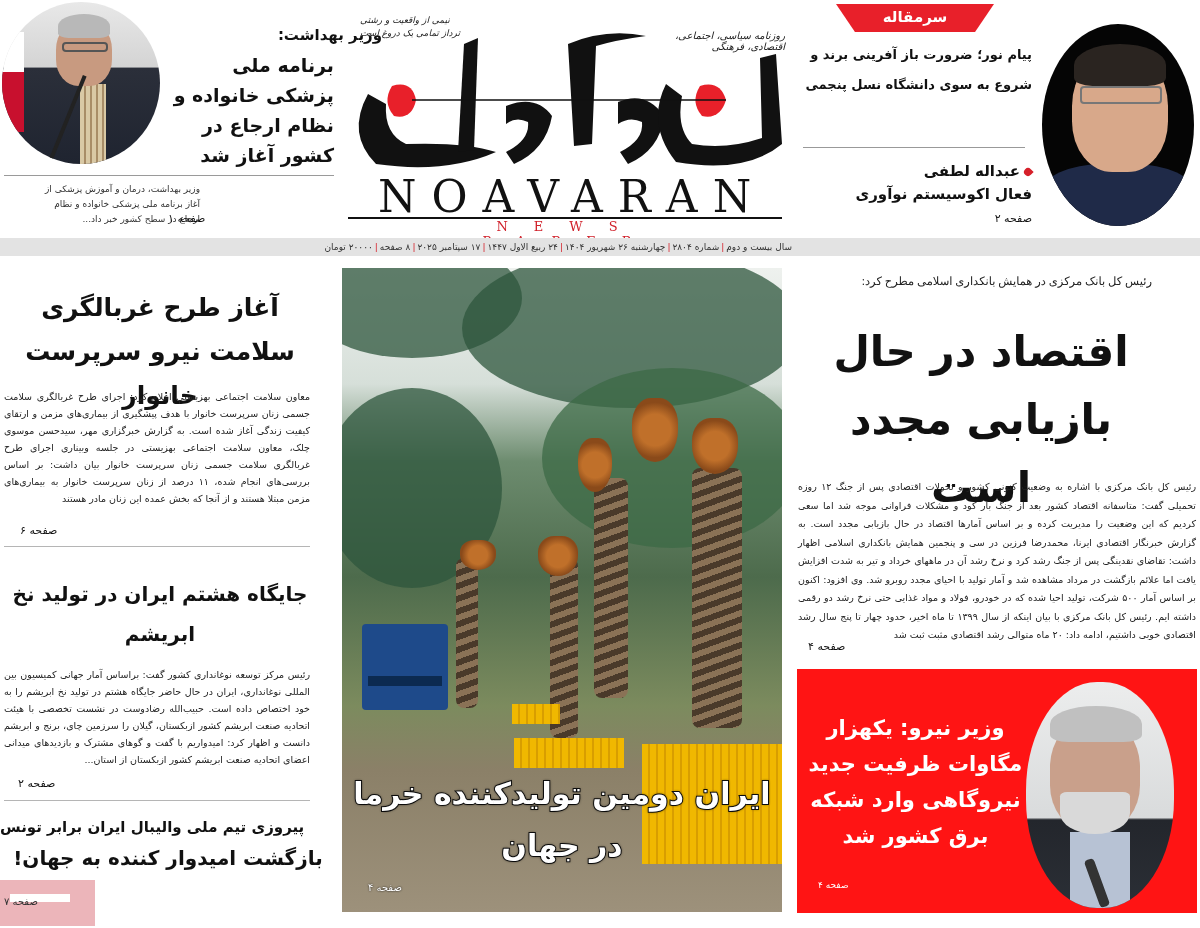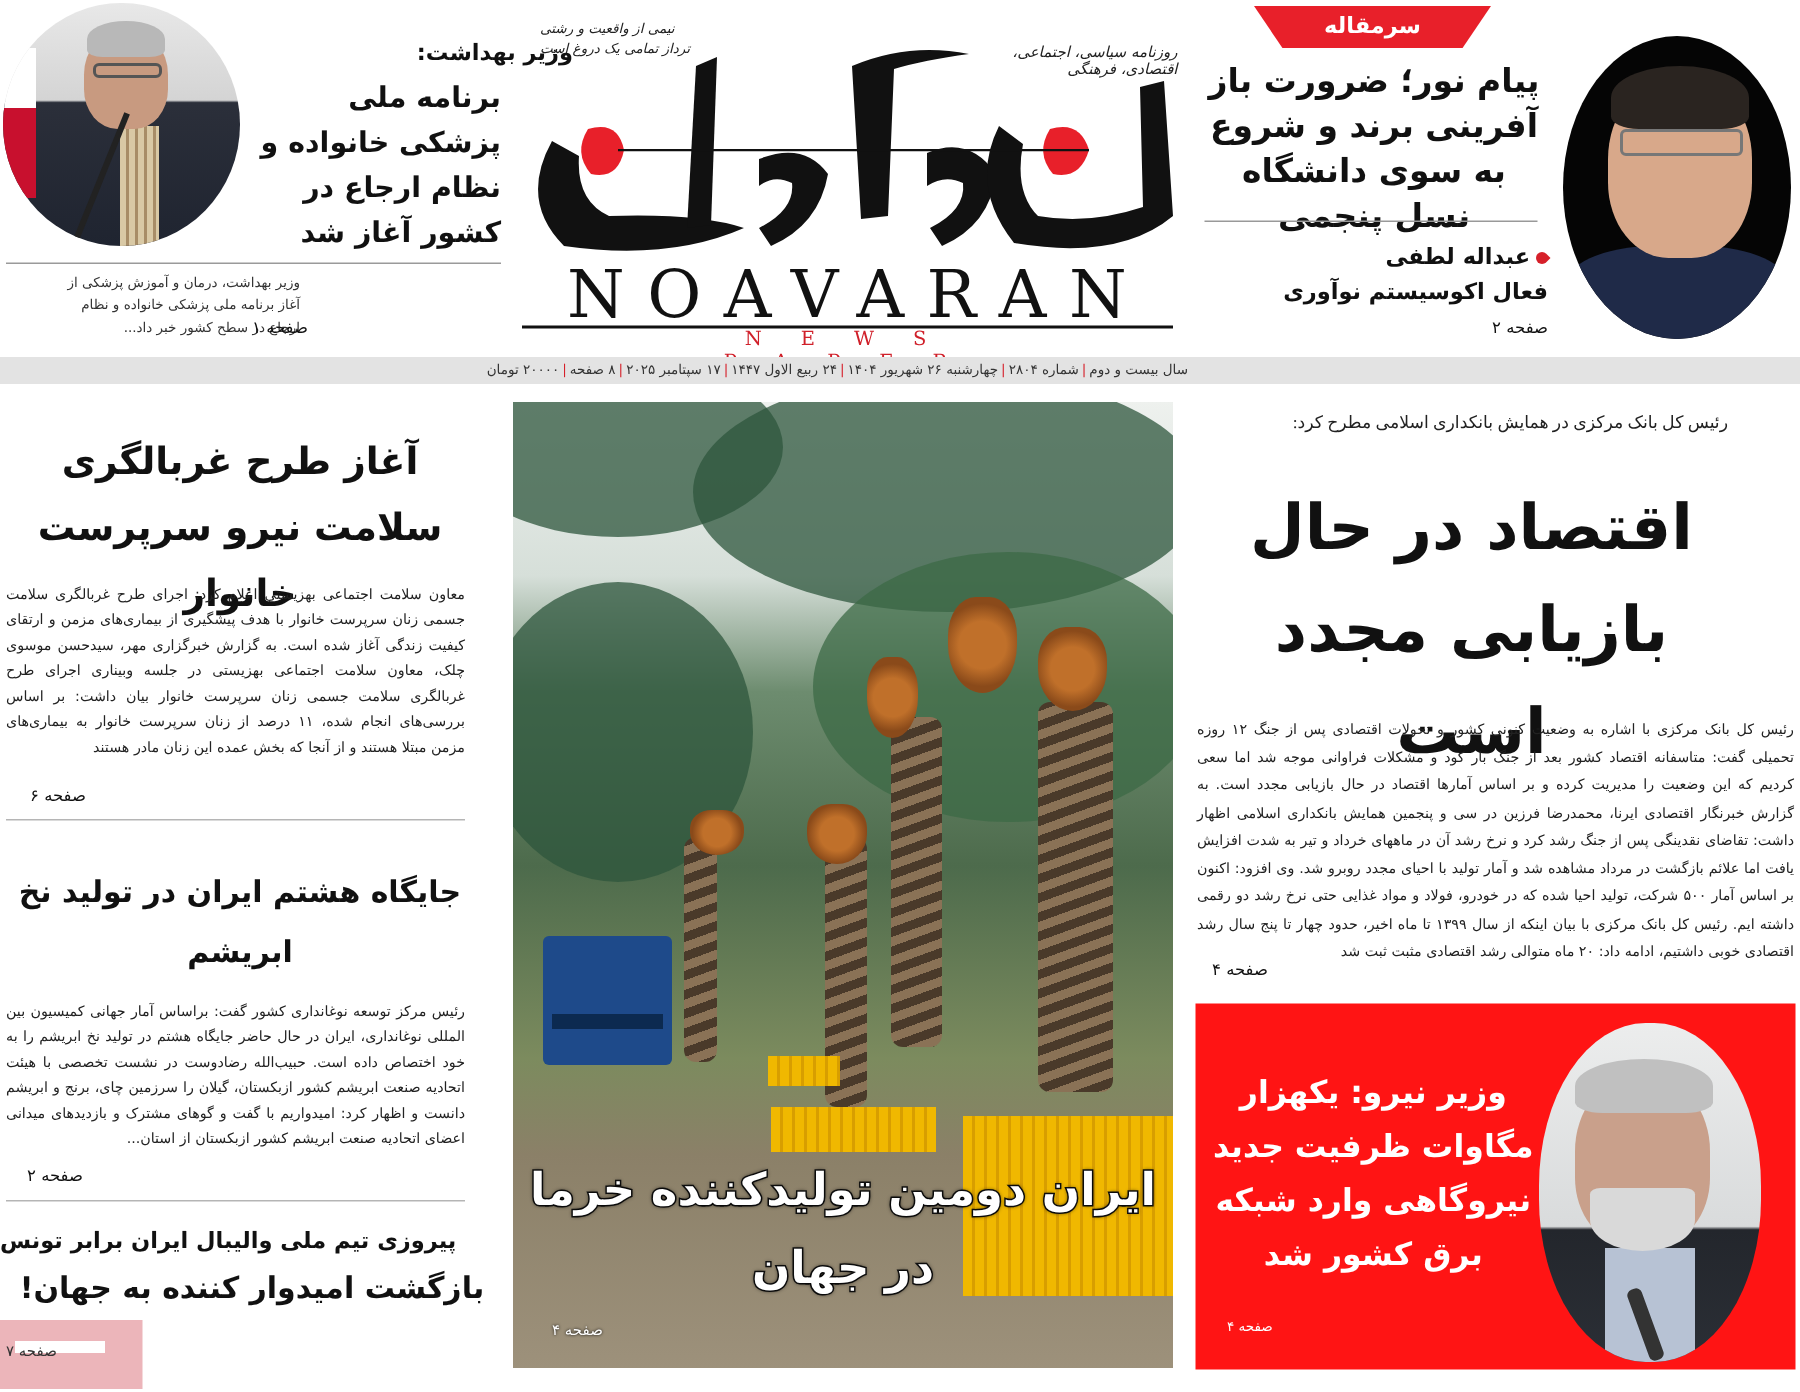--- a/index.html
+++ b/index.html
@@ -31,21 +31,21 @@
   .mast-slogan-r { left: 655px; top: 30px; width: 130px; font-size: 10px; font-style: italic; color: #222; }
   .mast-logo { left: 346px; top: 24px; width: 438px; height: 150px; }
   .mast-latin { left: 378px; top: 175px; width: 378px; font-family: "DejaVu Serif", serif; font-size: 44px; letter-spacing: 15px; color: #111; text-align: center; direction: ltr; line-height: 44px; }
   .mast-rule { left: 348px; top: 217px; width: 434px; height: 2px; background: #111; }
   .mast-sub { left: 400px; top: 219px; width: 340px; font-family: "DejaVu Serif", serif; font-size: 13px; letter-spacing: 26px; color: #d0202a; direction: ltr; text-align: center; }
 
   
   .ed-badge { left: 836px; top: 4px; width: 158px; height: 28px; background: #e8202a; color: #fff;
     clip-path: polygon(0 0, 100% 0, 88% 100%, 12% 100%); border-radius: 0 0 10px 10px;
     font-size: 15px; font-weight: bold; line-height: 27px; text-align: center; }
-  .ed-title { left: 800px; top: 40px; width: 232px; font-size: 22px; font-weight: bold; line-height: 30px; text-align: center; }
+  .ed-title { left: 800px; top: 40px; width: 232px; font-size: 13px; font-weight: bold; line-height: 30px; }
   .ed-rule { left: 803px; top: 147px; width: 222px; height: 1px; background: #999; }
   .ed-author { right: 168px; top: 160px; font-size: 15px; font-weight: bold; line-height: 22px; }
   .ed-dot { display:inline-block; width:8px; height:8px; background:#d6202a; border-radius: 50% 0 50% 50%; transform: rotate(45deg); margin-left: 4px; vertical-align: middle; }
   .ed-role { right: 168px; top: 185px; font-size: 15px; font-weight: bold; }
   .ed-page { right: 168px; top: 212px; font-size: 11px; }
   .ed-photo { left: 1042px; top: 24px; width: 152px; height: 202px; border-radius: 50%; background: #050505; overflow: hidden; }
   .ed-photo .face { position:absolute; left:30px; top:28px; width:96px; height:120px; border-radius: 45% 45% 42% 42%; background: #d8a88a; }
   .ed-photo .hair { position:absolute; left:32px; top:20px; width:92px; height:42px; border-radius: 50% 50% 20% 20%; background:#2a2420; }
   .ed-photo .glasses { position:absolute; left:38px; top:62px; width:82px; height:18px; border:2px solid #777; border-radius: 4px; }
   .ed-photo .suit { position:absolute; left:0; top:140px; width:152px; height:70px; background:#1f2a48; border-radius: 40% 40% 0 0; }

